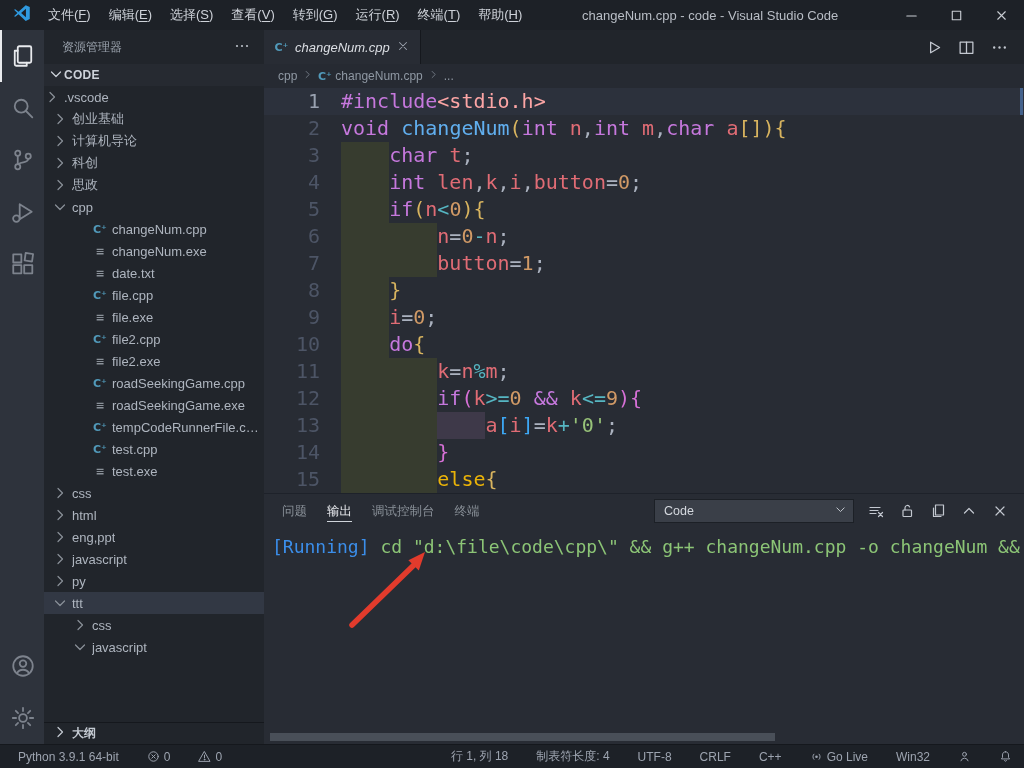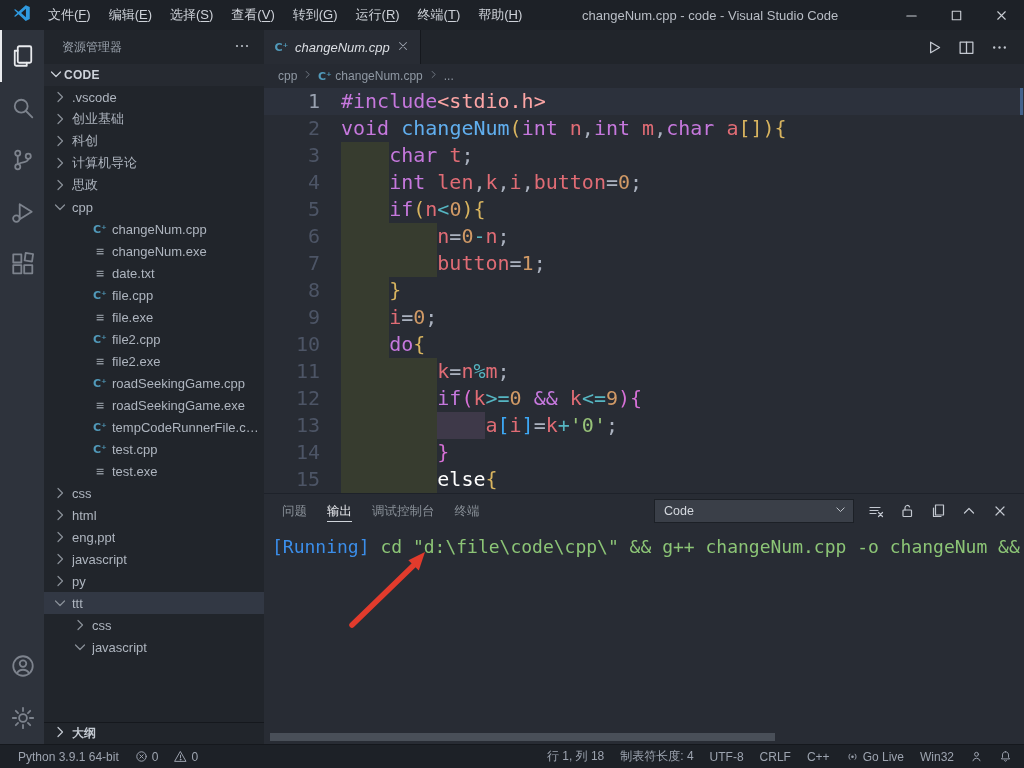--- a/index.html
+++ b/index.html
@@ -98,21 +98,21 @@
   .pout { padding:7px 0 0 8px; font-family:"DejaVu Sans Mono",monospace; font-size:18px;
           line-height:24px; white-space:pre; overflow:hidden; }
   .hscroll { position:absolute; left:6px; bottom:3px; width:505px; height:8px;
              background:rgba(130,136,148,.38); }
   .arrow-overlay { position:absolute; inset:0; pointer-events:none; }
 
   
   .statusbar { position:absolute; left:0; right:0; bottom:0; height:24px; background:#1d2127;
                border-top:1px solid #15181d; display:flex; align-items:center; padding:0 12px 0 18px;
                font-size:12px; color:#9da4b0; z-index:6; }
-  .sb-left, .sb-right { display:flex; align-items:center; gap:16px;justify-content:flex-end; }
+  .sb-left, .sb-right { display:flex; align-items:center; gap:28px;justify-content:flex-end; }
   .sb-right { margin-left:auto; }
   .sitem { display:flex; align-items:center; gap:4px; white-space:nowrap; }
   .sitem .ic { width:13px; height:13px; }
 </style>
 </head>
 <body>
 
 <div class="titlebar">
   <span class="tb-logo"><span class="ic">
         <svg viewBox="0 0 16 16">
@@ -237,21 +237,21 @@
   </div>
   <div class="sb-section">
     <span class="chev"><span class="ic" style="width: 16px; height: 16px;">
           <svg viewBox="0 0 16 16">
             <path d="M3.5 6 8 10.5 12.5 6"></path>
           </svg>
         </span></span>
     <span>CODE</span>
   </div>
   <div class="tree">
-      <div class="trow" style="padding-left: 8px;">
+      <div class="trow" style="">
         <span class="ic" style="width: 16px; height: 16px;">
           <svg viewBox="0 0 16 16">
             <path d="M6 3.5 10.5 8 6 12.5"></path>
           </svg>
         </span>
         <span class="lbl">.vscode</span>
       </div>
       <div class="trow" style="padding-left: 8px;">
         <span class="ic" style="width: 16px; height: 16px;">
           <svg viewBox="0 0 16 16">
@@ -259,29 +259,29 @@
           </svg>
         </span>
         <span class="lbl">创业基础</span>
       </div>
       <div class="trow" style="padding-left: 8px;">
         <span class="ic" style="width: 16px; height: 16px;">
           <svg viewBox="0 0 16 16">
             <path d="M6 3.5 10.5 8 6 12.5"></path>
           </svg>
         </span>
+        <span class="lbl">计算机导论</span>
+      </div>
+      <div class="trow" style="padding-left: 8px;">
+        <span class="ic" style="width: 16px; height: 16px;">
+          <svg viewBox="0 0 16 16">
+            <path d="M6 3.5 10.5 8 6 12.5"></path>
+          </svg>
+        </span>
         <span class="lbl">科创</span>
-      </div>
-      <div class="trow" style="padding-left: 8px;">
-        <span class="ic" style="width: 16px; height: 16px;">
-          <svg viewBox="0 0 16 16">
-            <path d="M6 3.5 10.5 8 6 12.5"></path>
-          </svg>
-        </span>
-        <span class="lbl">计算机导论</span>
       </div>
       <div class="trow" style="padding-left: 8px;">
         <span class="ic" style="width: 16px; height: 16px;">
           <svg viewBox="0 0 16 16">
             <path d="M6 3.5 10.5 8 6 12.5"></path>
           </svg>
         </span>
         <span class="lbl">思政</span>
       </div>
       <div class="trow" style="padding-left: 8px;">
@@ -490,21 +490,21 @@
         <div class="cline"><span class="gut">5</span><span class="ltxt"><span class="blk" style="background: rgb(55, 60, 47);">    </span><span style="color: rgb(198, 120, 221);">if</span><span style="color: rgb(216, 180, 95);">(</span><span style="color: rgb(224, 108, 117);">n</span><span style="color: rgb(86, 182, 194);">&lt;</span><span style="color: rgb(209, 154, 102);">0</span><span style="color: rgb(216, 180, 95);">){</span></span></div>
         <div class="cline"><span class="gut">6</span><span class="ltxt"><span class="blk" style="background: rgb(55, 60, 47);">    </span><span class="blk" style="background: rgb(55, 60, 47);">    </span><span style="color: rgb(224, 108, 117);">n</span><span style="color: rgb(171, 178, 191);">=</span><span style="color: rgb(209, 154, 102);">0</span><span style="color: rgb(86, 182, 194);">-</span><span style="color: rgb(224, 108, 117);">n</span><span style="color: rgb(171, 178, 191);">;</span></span></div>
         <div class="cline"><span class="gut">7</span><span class="ltxt"><span class="blk" style="background: rgb(55, 60, 47);">    </span><span class="blk" style="background: rgb(55, 60, 47);">    </span><span style="color: rgb(224, 108, 117);">button</span><span style="color: rgb(171, 178, 191);">=</span><span style="color: rgb(209, 154, 102);">1</span><span style="color: rgb(171, 178, 191);">;</span></span></div>
         <div class="cline"><span class="gut">8</span><span class="ltxt"><span class="blk" style="background: rgb(55, 60, 47);">    </span><span style="color: rgb(216, 180, 95);">}</span></span></div>
         <div class="cline"><span class="gut">9</span><span class="ltxt"><span class="blk" style="background: rgb(55, 60, 47);">    </span><span style="color: rgb(224, 108, 117);">i</span><span style="color: rgb(171, 178, 191);">=</span><span style="color: rgb(209, 154, 102);">0</span><span style="color: rgb(171, 178, 191);">;</span></span></div>
         <div class="cline"><span class="gut">10</span><span class="ltxt"><span class="blk" style="background: rgb(55, 60, 47);">    </span><span style="color: rgb(198, 120, 221);">do</span><span style="color: rgb(216, 180, 95);">{</span></span></div>
         <div class="cline"><span class="gut">11</span><span class="ltxt"><span class="blk" style="background: rgb(55, 60, 47);">    </span><span class="blk" style="background: rgb(55, 60, 47);">    </span><span style="color: rgb(224, 108, 117);">k</span><span style="color: rgb(171, 178, 191);">=</span><span style="color: rgb(224, 108, 117);">n</span><span style="color: rgb(86, 182, 194);">%</span><span style="color: rgb(224, 108, 117);">m</span><span style="color: rgb(171, 178, 191);">;</span></span></div>
         <div class="cline"><span class="gut">12</span><span class="ltxt"><span class="blk" style="background: rgb(55, 60, 47);">    </span><span class="blk" style="background: rgb(55, 60, 47);">    </span><span style="color: rgb(198, 120, 221);">if</span><span style="color: rgb(214, 112, 214);">(</span><span style="color: rgb(224, 108, 117);">k</span><span style="color: rgb(86, 182, 194);">&gt;=</span><span style="color: rgb(209, 154, 102);">0</span><span style="color: rgb(171, 178, 191);"> </span><span style="color: rgb(198, 120, 221);">&amp;&amp;</span><span style="color: rgb(171, 178, 191);"> </span><span style="color: rgb(224, 108, 117);">k</span><span style="color: rgb(86, 182, 194);">&lt;=</span><span style="color: rgb(209, 154, 102);">9</span><span style="color: rgb(214, 112, 214);">){</span></span></div>
         <div class="cline"><span class="gut">13</span><span class="ltxt"><span class="blk" style="background: rgb(55, 60, 47);">    </span><span class="blk" style="background: rgb(55, 60, 47);">    </span><span class="blk" style="background: rgb(62, 57, 73);">    </span><span style="color: rgb(224, 108, 117);">a</span><span style="color: rgb(61, 168, 245);">[</span><span style="color: rgb(224, 108, 117);">i</span><span style="color: rgb(61, 168, 245);">]</span><span style="color: rgb(171, 178, 191);">=</span><span style="color: rgb(224, 108, 117);">k</span><span style="color: rgb(86, 182, 194);">+</span><span style="color: rgb(152, 195, 121);">'0'</span><span style="color: rgb(171, 178, 191);">;</span></span></div>
         <div class="cline"><span class="gut">14</span><span class="ltxt"><span class="blk" style="background: rgb(55, 60, 47);">    </span><span class="blk" style="background: rgb(55, 60, 47);">    </span><span style="color: rgb(214, 112, 214);">}</span></span></div>
-        <div class="cline"><span class="gut">15</span><span class="ltxt"><span class="blk" style="background: rgb(55, 60, 47);">    </span><span class="blk" style="background: rgb(55, 60, 47);">    </span><span style="color: #ffffff;">else</span><span style="color: rgb(216, 180, 95);">{</span></span></div>
+        <div class="cline"><span class="gut">15</span><span class="ltxt"><span class="blk" style="background: rgb(55, 60, 47);">    </span><span class="blk" style="background: rgb(55, 60, 47);">    </span><span style="color: #eab308;">else</span><span style="color: rgb(216, 180, 95);">{</span></span></div>
       </div>
     <div class="overview-cursor"></div>
   </div>
 </div>
 
 <div class="panel">
   <div class="phead">
     <div style="display:flex;height:100%;">
         <div class="ptab">问题</div>
         <div class="ptab active">输出</div>

